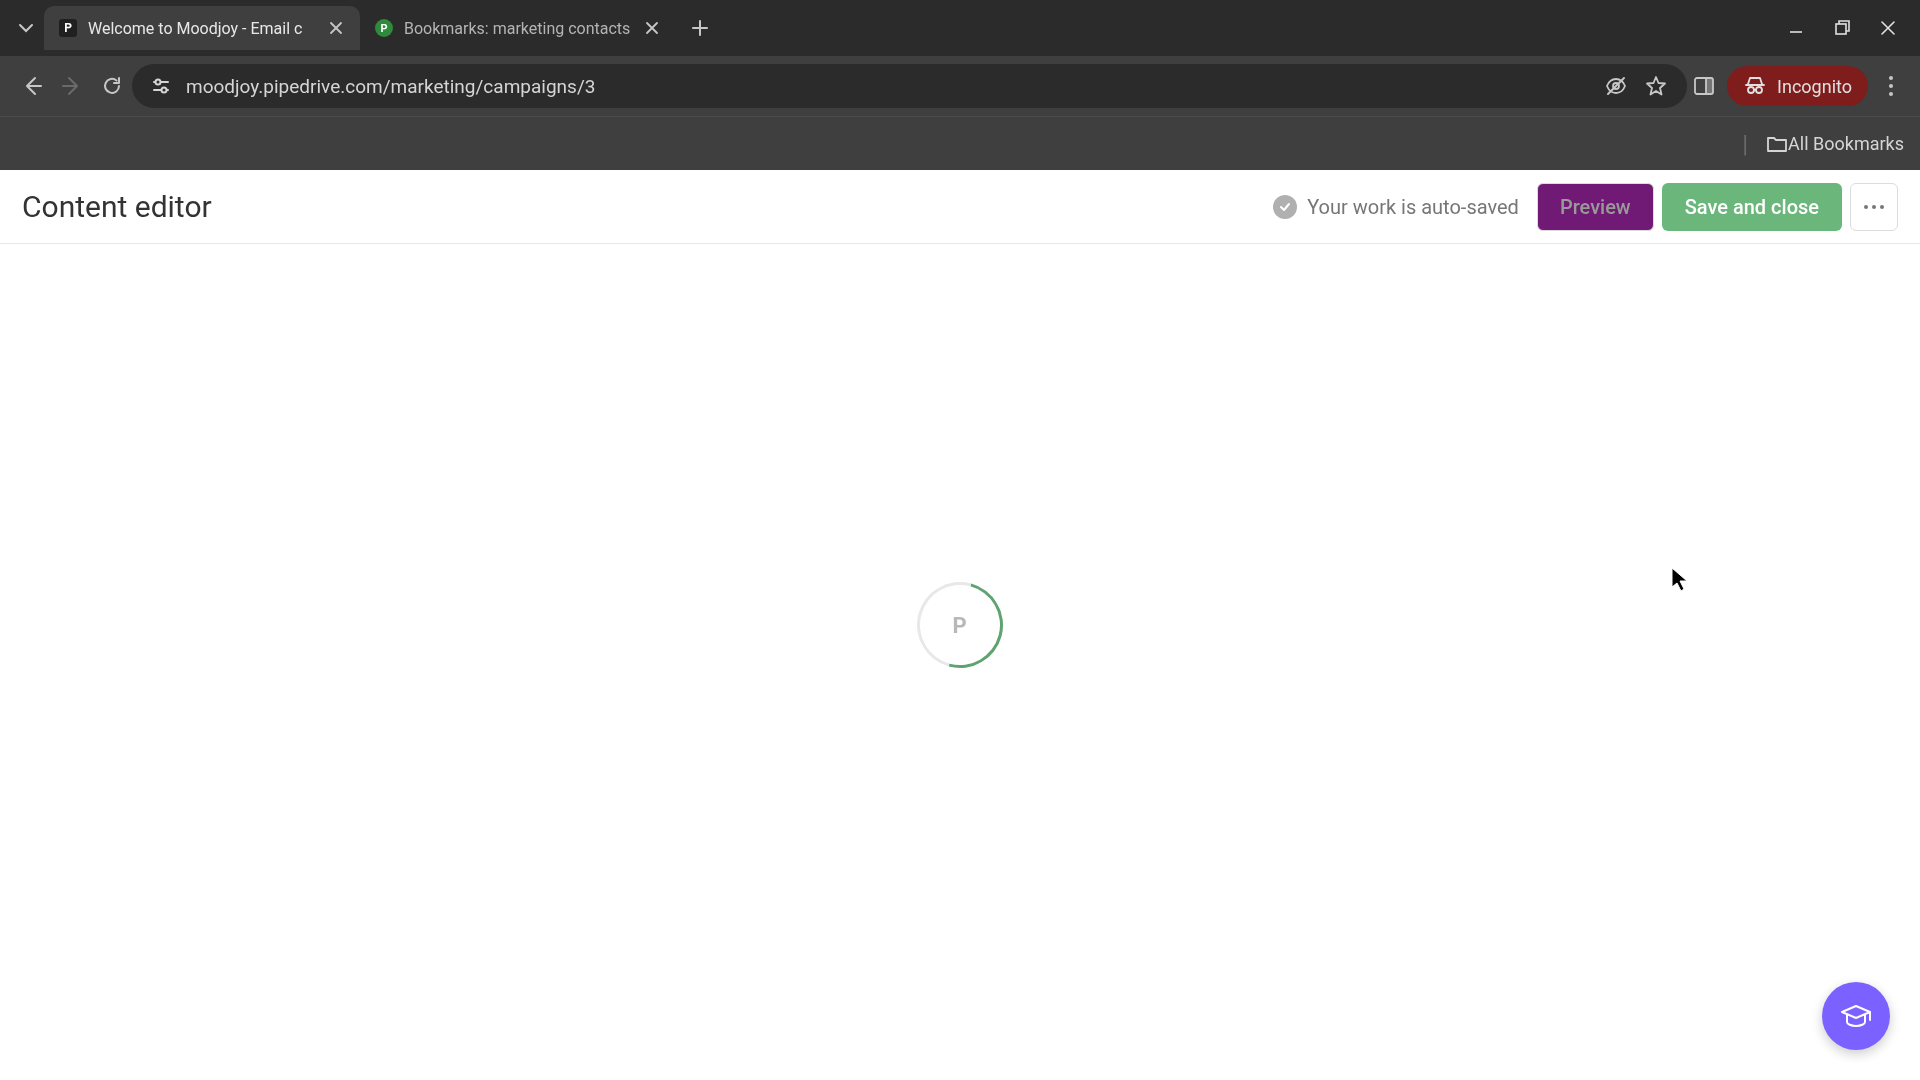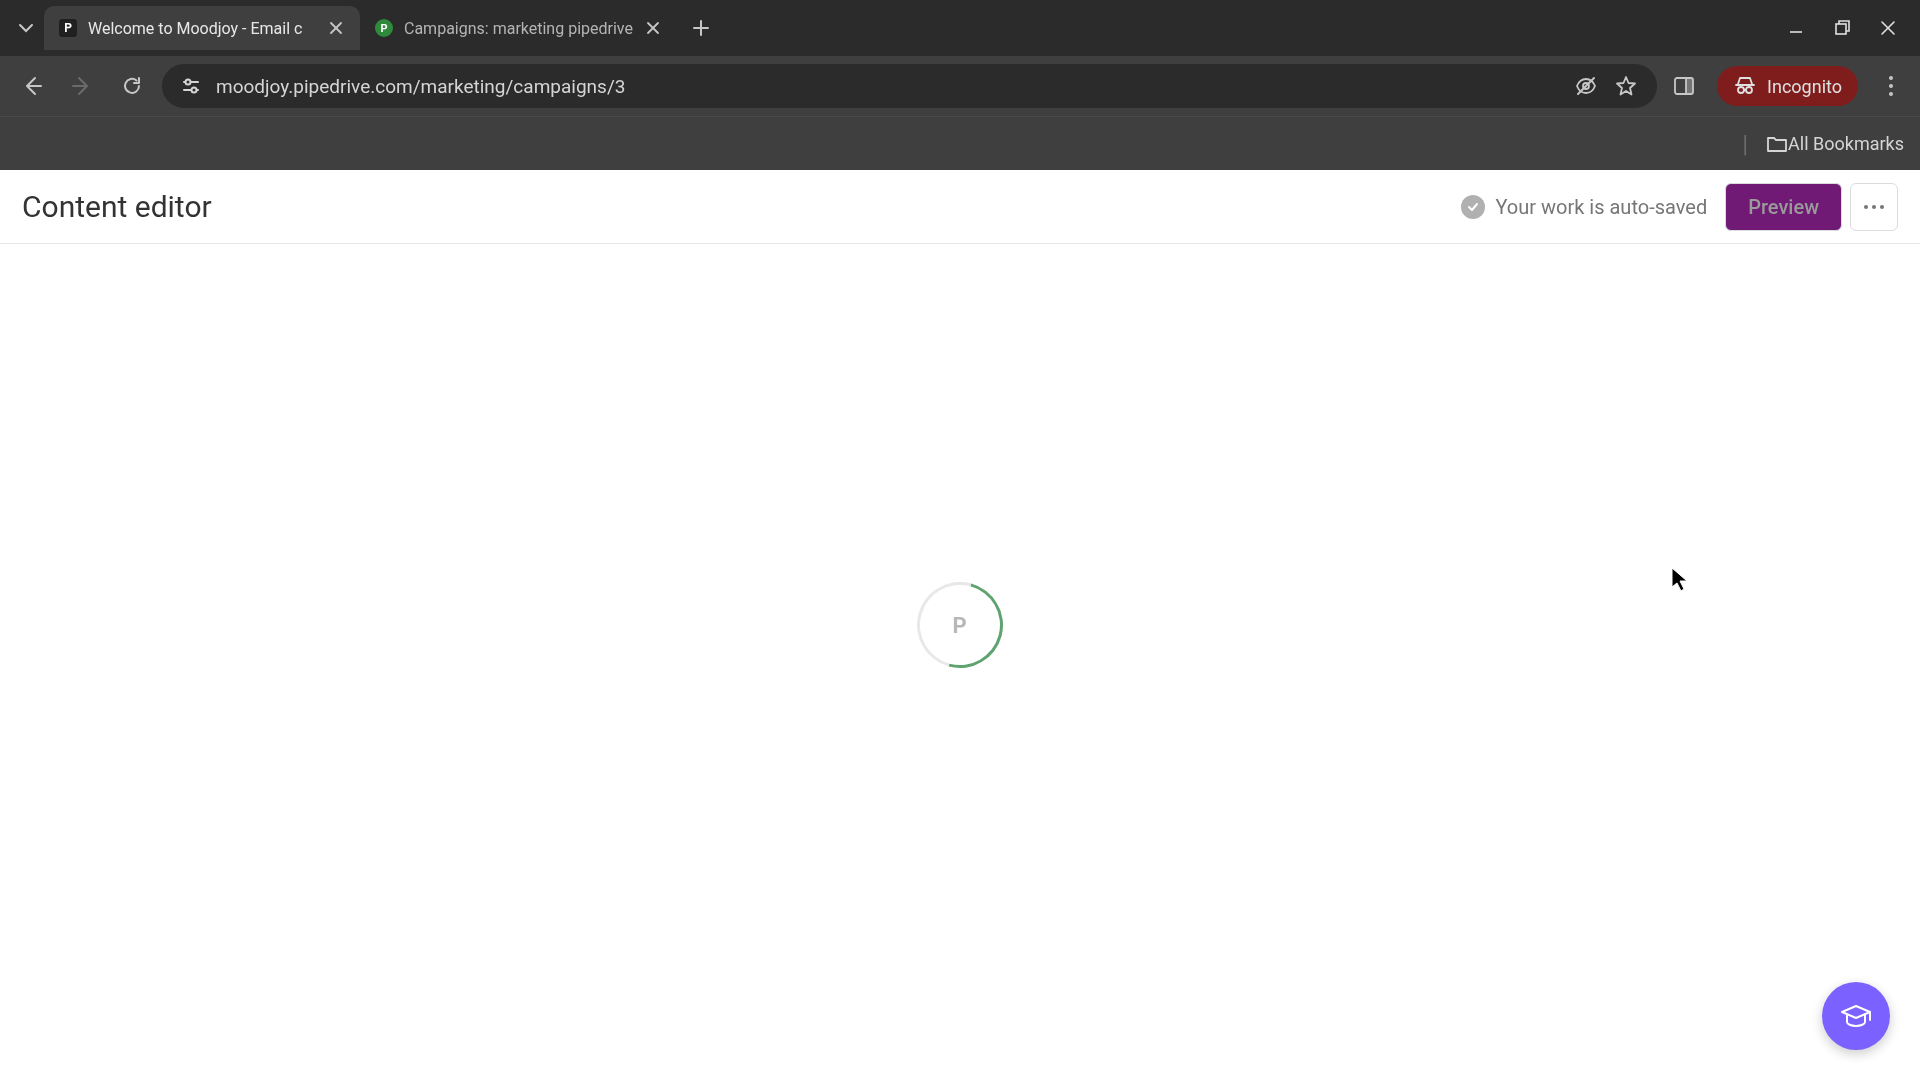--- a/index.html
+++ b/index.html
@@ -121,21 +121,20 @@
   cursor: pointer;
 }
 
 
 .address-row {
   height: 60px;
   background: #3f3f3f;
   display: flex;
   align-items: center;
   padding: 0 12px;
-  gap: 10px;
 }
 
 .nav-btn {
   width: 40px;
   height: 40px;
   display: flex;
   align-items: center;
   justify-content: center;
   color: #c7c7c7;
   cursor: pointer;
@@ -388,21 +387,21 @@
       </div>
     </div>
 
     <div class="tab inactive">
       <div class="tab-favicon">
         <svg width="18" height="18" viewBox="0 0 18 18">
             <circle cx="9" cy="9" r="9" fill="#2f8a3c"></circle>
             <text x="9" y="13" text-anchor="middle" fill="#fff" font-size="11" font-weight="700">P</text>
           </svg>
       </div>
-      <span class="tab-title">Campaigns: marketing pipedrive</span>
+      <span class="tab-title">Bookmarks: marketing contacts</span>
       <div class="tab-close">
         <svg width="14" height="14" viewBox="0 0 14 14">
             <path d="M2 2 L12 12 M12 2 L2 12" stroke="currentColor" stroke-width="1.8" stroke-linecap="round"></path>
           </svg>
       </div>
     </div>
 
     <div class="new-tab">
       <svg width="18" height="18" viewBox="0 0 18 18">
           <path d="M9 2 V16 M2 9 H16" stroke="currentColor" stroke-width="2" stroke-linecap="round"></path>
@@ -514,20 +513,21 @@
     <div class="header-right">
       <div class="autosave">
         <div class="autosave-check">
           <svg width="14" height="14" viewBox="0 0 14 14">
               <path d="M3 7 L6 10 L11 4" stroke="currentColor" stroke-width="2" fill="none" stroke-linecap="round" stroke-linejoin="round"></path>
             </svg>
         </div>
         <span>Your work is auto-saved</span>
       </div>
       <div class="btn btn-secondary">Preview</div>
+      <div class="btn btn-primary">Save and close</div>
       <div class="btn-more">
         <svg width="22" height="6" viewBox="0 0 22 6">
             <circle cx="3" cy="3" r="2" fill="currentColor"></circle>
             <circle cx="11" cy="3" r="2" fill="currentColor"></circle>
             <circle cx="19" cy="3" r="2" fill="currentColor"></circle>
           </svg>
       </div>
     </div>
   </div>
 

